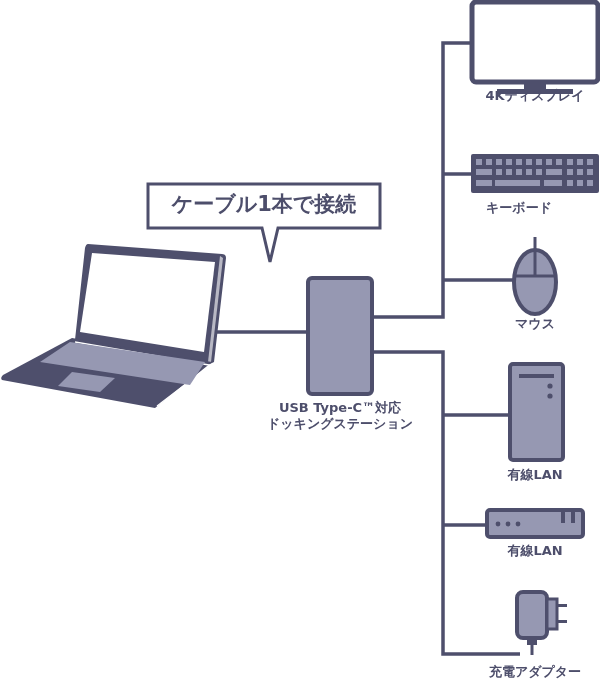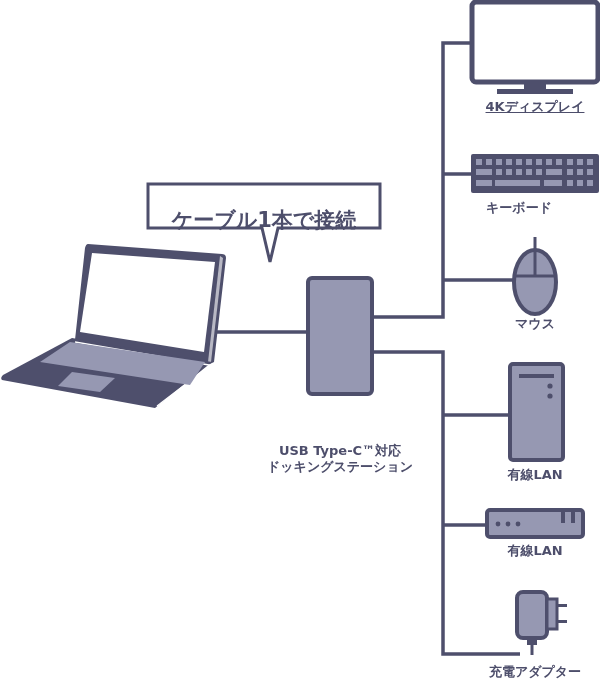--- a/index.html
+++ b/index.html
@@ -1,21 +1,21 @@
 <!DOCTYPE html>
 <html><head>
 <meta charset="utf-8">
 <style>
   html, body { margin: 0; padding: 0; background: #ffffff; }
   body { width: 600px; height: 684px; position: relative; overflow: hidden;
          font-family: "DejaVu Sans", "Liberation Sans", sans-serif; }
   #diagram { position: absolute; left: 0; top: 0; }
   .label { position: absolute; color: #4d4e6b; font-weight: bold; font-size: 13px;
            text-align: center; white-space: nowrap; line-height: 16px; }
-  .callout-text { position: absolute; left: 148px; top: 200px; width: 232px; height: 40px;
+  .callout-text { position: absolute; left: 148px; top: 184px; width: 232px; height: 40px;
                   display: flex; align-items: center; justify-content: center;
                   color: #4d4e6b; font-weight: bold; font-size: 21px; }
 </style>
 </head>
 <body>
 
 <svg id="diagram" width="600" height="684" viewBox="0 0 600 684">
 
   <g fill="none" stroke="#4e4f6c" stroke-width="3.5" stroke-linejoin="miter">
     <path d="M214 332 H309"></path>
@@ -114,23 +114,23 @@
     <rect x="547" y="599" width="10" height="30" fill="#9698b2" stroke="#4e4f6c" stroke-width="3"></rect>
     <rect x="557" y="604" width="10" height="3" fill="#4e4f6c"></rect>
     <rect x="557" y="620" width="10" height="3" fill="#4e4f6c"></rect>
     <rect x="527" y="638" width="10" height="7" fill="#4e4f6c"></rect>
     <line x1="532" y1="645" x2="532" y2="655" stroke="#4e4f6c" stroke-width="3"></line>
   </g>
 </svg>
 
 <div class="callout-text">ケーブル1本で接続</div>
 
-<div class="label" style="left:230px; top:400px; width:220px;margin-top:43px;">
+<div class="label" style="left:230px; top:400px; width:220px;">
   <div>USB Type-C™対応</div>
   <div>ドッキングステーション</div>
 </div>
 
-<div class="label" style="left:470px; top:99px; width:130px;text-decoration:underline;">4Kディスプレイ</div>
+<div class="label" style="left:470px; top:88px; width:130px;">4Kディスプレイ</div>
 <div class="label" style="left:454px; top:200px; width:130px;">キーボード</div>
 <div class="label" style="left:470px; top:316px; width:130px;">マウス</div>
 <div class="label" style="left:470px; top:467px; width:130px;">有線LAN</div>
 <div class="label" style="left:470px; top:543px; width:130px;text-align:center;">有線LAN</div>
 <div class="label" style="left:470px; top:664px; width:130px;">充電アダプター</div>
 
 </body></html>

